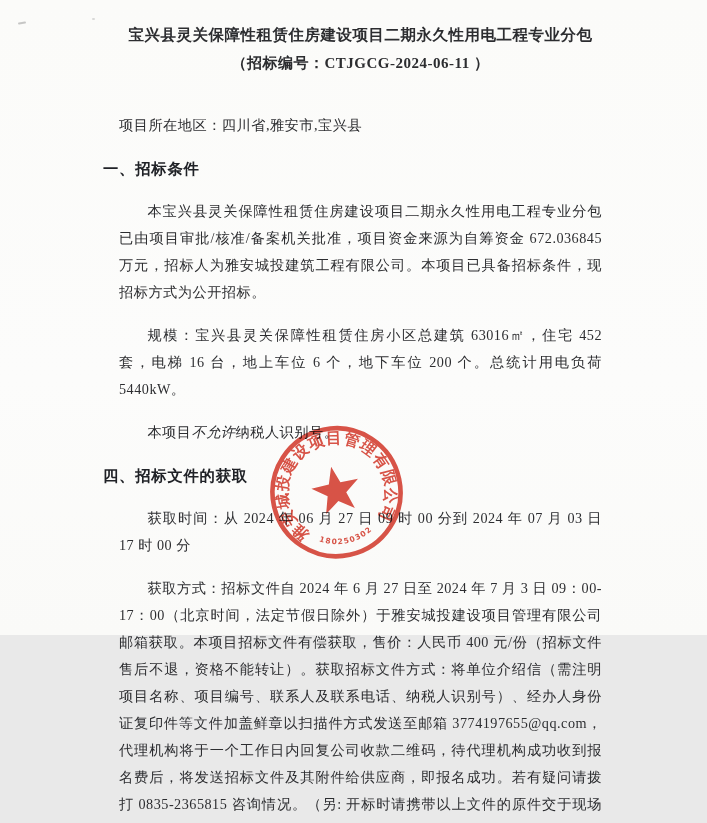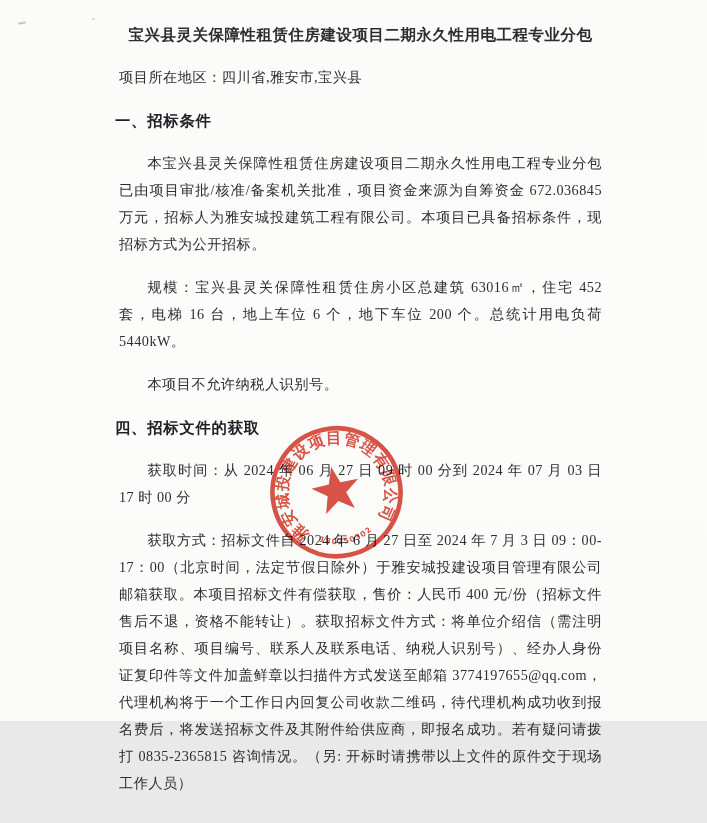--- a/index.html
+++ b/index.html
@@ -3,21 +3,21 @@
 <meta charset="utf-8">
 <style>
   html,body{margin:0;padding:0;}
   body{
     width:707px;height:823px;overflow:hidden;
     background:#e9e9e9;
     font-family:"Liberation Serif","DejaVu Serif",serif;
   }
   .page{
     position:relative;
-    width:707px;height:721px;
+    width:707px;height:635px;
     background:linear-gradient(180deg,#fbfbf9 0%,#fcfcfb 60%,#fafaf8 100%);
     box-sizing:border-box;
     padding:22px 89px 0 103px;
     color:#2c2d30;
   }
   .doc-title{
     text-align:center;
     font-size:15.5px;font-weight:bold;
     line-height:26px;margin:0;
     letter-spacing:.5px;
@@ -31,25 +31,25 @@
   .body-text{font-size:14.2px;line-height:27px;letter-spacing:.5px;}
   .line{margin:0;}
   .para{
     margin:16px;
     text-align:justify;
     text-align-last:left;
   }
   .indent{text-indent:2em;}
   .heading{
     font-size:15.3px;font-weight:bold;
-    line-height:27px;margin:12px;
+    line-height:27px;margin:0;
     color:#202227;
     letter-spacing:.8px;
   }
-  .italic{}
+  .italic{font-style:italic;}
   .stamp{
     position:absolute;
     left:253px;top:407px;
     width:170px;height:175px;
     transform:rotate(-12deg);
     opacity:.88;
     mix-blend-mode:multiply;
     pointer-events:none;
   }
   .scan-mark{
@@ -60,20 +60,21 @@
 </style>
 </head>
 <body>
 
 <div class="page">
 
   <div class="scan-mark mark-dash"></div>
   <div class="scan-mark mark-dot"></div>
 
   <p class="doc-title">宝兴县灵关保障性租赁住房建设项目二期永久性用电工程专业分包</p>
+  <p class="doc-subtitle">（招标编号：CTJGCG-2024-06-11 ）</p>
 
   <div class="body-text">
 
     <p class="line para">项目所在地区：四川省,雅安市,宝兴县</p>
 
     <p class="heading">一、招标条件</p>
     <p class="para indent">本宝兴县灵关保障性租赁住房建设项目二期永久性用电工程专业分包已由项目审批/核准/备案机关批准，项目资金来源为自筹资金 672.036845 万元，招标人为雅安城投建筑工程有限公司。本项目已具备招标条件，现招标方式为公开招标。</p>
 
     <p class="para indent">规模：宝兴县灵关保障性租赁住房小区总建筑 63016㎡，住宅 452 套，电梯 16 台，地上车位 6 个，地下车位 200 个。总统计用电负荷 5440kW。</p>
 

